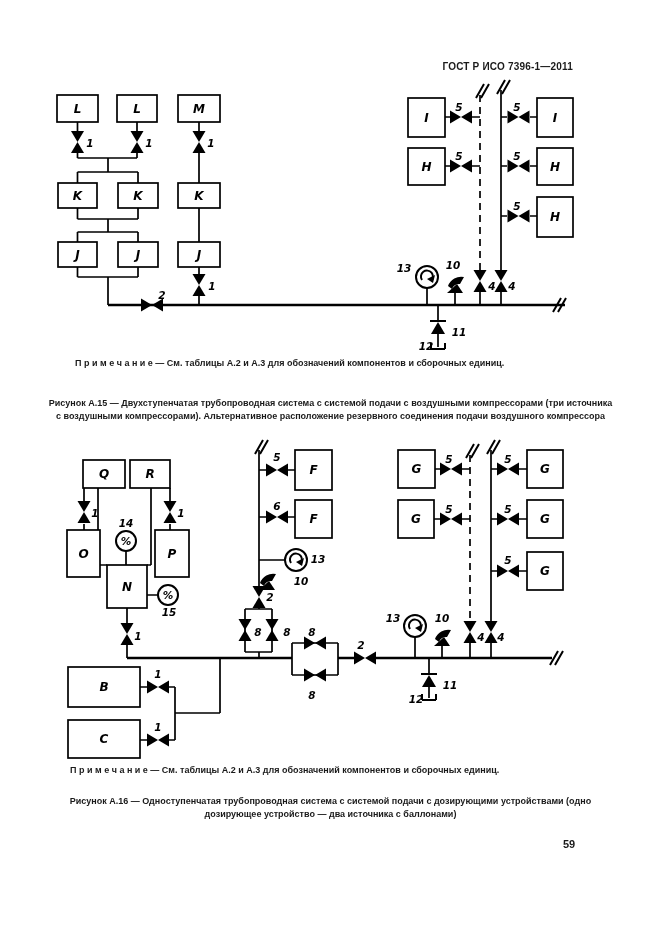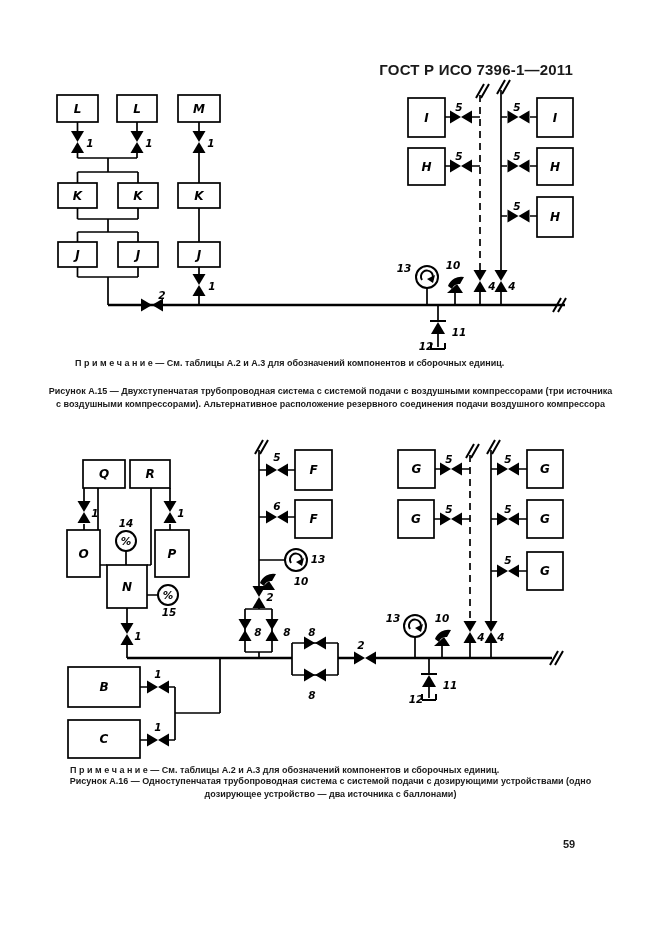--- a/index.html
+++ b/index.html
@@ -1,24 +1,24 @@
 <!DOCTYPE html>
 <html><head>
 <meta charset="utf-8">
 <style>
   html,body{margin:0;padding:0;}
   body{width:661px;height:935px;background:#fff;position:relative;overflow:hidden;
        font-family:"Liberation Sans",sans-serif;color:#1a1a1a;}
   .abs{position:absolute;font-weight:bold;}
-  .header{top:61px;right:88px;font-size:15px;font-weight:bold;letter-spacing:.2px;}
+  .header{top:61px;right:88px;font-size:10px;font-weight:bold;letter-spacing:.2px;}
   .note15{top:358px;left:75px;font-size:9px;}
   .note16{top:765px;left:70px;font-size:9px;}
   .cap{left:48px;width:565px;text-align:center;font-size:9px;line-height:1.45;}
-  .cap15{top:385px;text-align:center;}
-  .cap16{top:775px;}
+  .cap15{top:397px;text-align:center;}
+  .cap16{top:795px;}
   .pageno{top:838px;left:563px;font-size:11px;}
   svg{position:absolute;top:0;left:0;}
   .pipe{stroke:#000;stroke-width:1.7;fill:none;}
   .pipe-main{stroke:#000;stroke-width:2.5;fill:none;}
   .pipe-dash{stroke:#000;stroke-width:1.7;fill:none;stroke-dasharray:7 5;}
   .box{fill:#fff;stroke:#000;stroke-width:1.7;}
   .blk{fill:#000;stroke:none;}
   .bl{font-family:"DejaVu Sans",sans-serif;font-style:italic;font-weight:bold;
       font-size:12px;text-anchor:middle;fill:#000;}
   .nl{font-family:"DejaVu Sans",sans-serif;font-style:italic;font-weight:bold;

